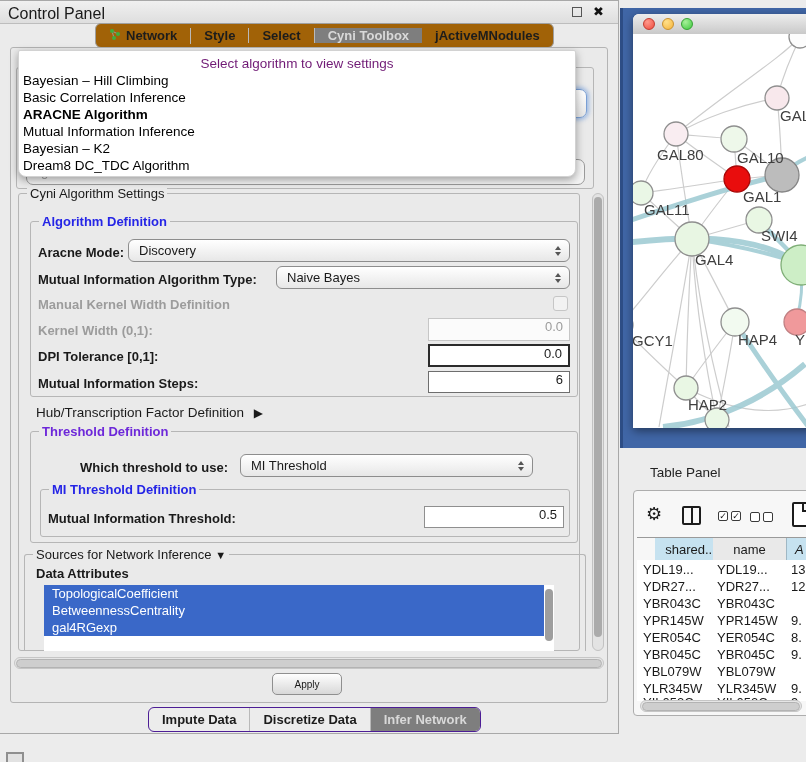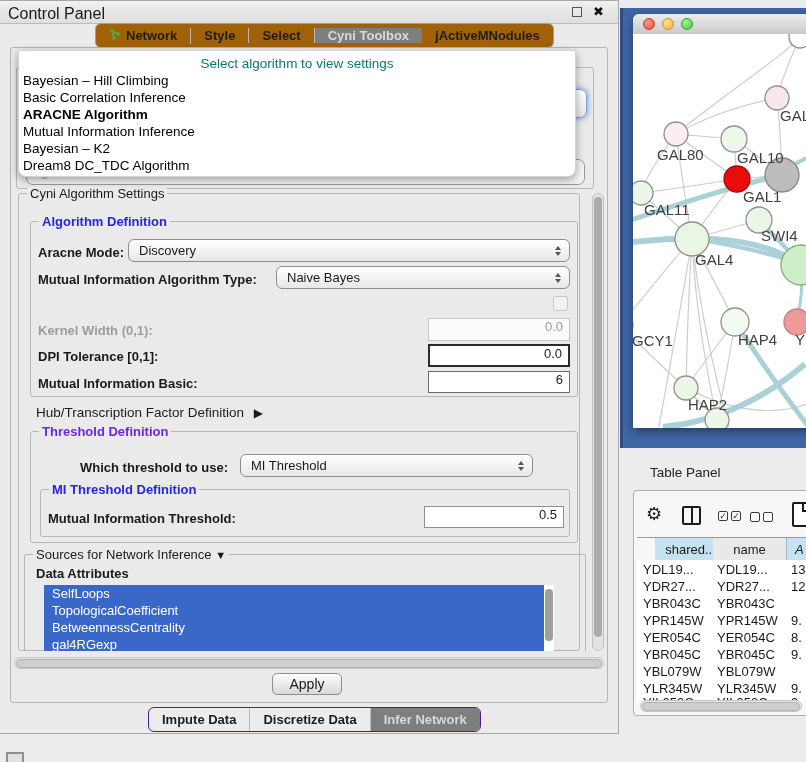--- a/index.html
+++ b/index.html
@@ -25,32 +25,32 @@
   .combo{display:flex;align-items:center;background:linear-gradient(#ffffff,#e7e7e7);border:1px solid #8d8d8d;border-radius:6px;font-size:13px;padding-left:10px;box-sizing:border-box}
   .stepper{position:absolute;right:8px;top:50%;transform:translateY(-50%)}
   .tri-up{width:0;height:0;border-left:3.5px solid transparent;border-right:3.5px solid transparent;border-bottom:4.5px solid #555;margin-bottom:2px}
   .tri-dn{width:0;height:0;border-left:3.5px solid transparent;border-right:3.5px solid transparent;border-top:4.5px solid #555}
   .field{display:flex;justify-content:flex-end;background:#fff;font-size:13px;padding-right:6px;box-sizing:border-box}
   .lbl{font-size:13px;font-weight:bold;white-space:nowrap}
   .dis{color:#9c9c9c}
   
   .dd-overlay{left:18px;top:49px;width:558px;height:127px;background:#ffffff;border:1px solid #d2d2d2;
       border-radius:2px 2px 8px 8px;box-shadow:0 3px 9px rgba(0,0,0,.35);z-index:40;padding-top:4px;box-sizing:border-box}
-  .dd-prompt{text-align:center;font-size:13.5px;color:#0f766e;height:17px;line-height:17px}
+  .dd-prompt{text-align:center;font-size:13.5px;color:#701a75;height:17px;line-height:17px}
   .dd-item{font-size:13.5px;color:#000;height:17px;line-height:17px;padding-left:4px;white-space:nowrap}
   
   .vtrack{background:#e3e3e3;border:1px solid #c2c2c2;border-radius:6px;box-sizing:border-box}
   .vthumb{position:absolute;left:1px;width:8px;background:#ababab;border-radius:5px}
   .htrack{background:#e6e6e6;border:1px solid #c6c6c6;border-radius:7px;box-sizing:border-box}
   .hthumb{position:absolute;top:1px;height:9px;background:#cecece;border:1px solid #b3b3b3;border-radius:6px;box-sizing:border-box}
   
   .attr-list{background:#ffffff;overflow:hidden}
   .attr-item{height:17px;line-height:17px;background:#3a68c8;color:#ffffff;font-size:13px;padding-left:8px}
   
-  .apply-btn{display:flex;align-items:center;justify-content:center;font-size:14px;
+  .apply-btn{display:flex;align-items:center;justify-content:center;font-size:10px;
       background:linear-gradient(#fefefe,#d8d8d8);border:1px solid #8f8f8f;border-radius:5px;box-sizing:border-box}
   .btabbar{height:23px;background:#ececec;border:1px solid #4c1d95;border-radius:6px;display:flex;align-items:stretch;overflow:hidden}
   
   .desktop{left:620px;top:8px;width:186px;height:440px;background:#4066a6;border-left:3px solid #2d4d85;box-sizing:border-box}
   .mac-window{left:633px;top:14px;width:180px;height:414px;background:#ffffff;border-radius:6px 6px 0 0;
       box-shadow:0 3px 10px rgba(0,0,0,.45);overflow:hidden}
   .mac-titlebar{position:absolute;left:0;top:0;width:100%;height:20px;background:linear-gradient(#ededed,#c9c9c9);border-bottom:1px solid #8e8e8e}
   .light{position:absolute;top:4px;width:12px;height:12px;border-radius:50%;box-sizing:border-box}
   
   .tp-area{left:620px;top:448px;width:186px;height:314px;background:#ececec}
@@ -144,33 +144,34 @@
 
   <div class="abs lbl" style="left:38px;top:271px">Mutual Information Algorithm Type:</div>
   <div class="abs combo" style="left:276px;top:265px;width:294px;height:23px">
     <span>Naive Bayes</span>
     <span class="stepper">
         <div class="tri-up"></div>
         <div class="tri-dn"></div>
       </span>
   </div>
 
+  <div class="abs lbl dis" style="left:38px;top:296px">Manual Kernel Width Definition</div>
   <div class="abs" style="left:553px;top:295px;width:15px;height:15px;border:1px solid #c6c6c6;border-radius:3px;background:#f2f2f2;box-sizing:border-box"></div>
 
   <div class="abs lbl dis" style="left:38px;top:322px">Kernel Width (0,1):</div>
   <div class="abs field dis" style="left:428px;top:317px;width:142px;height:23px;border:1px solid #c6c6c6;background:#fbfbfb;color:#9c9c9c">
     <span>0.0</span>
   </div>
 
   <div class="abs lbl" style="left:38px;top:348px">DPI Tolerance [0,1]:</div>
   <div class="abs field" style="left:428px;top:343px;width:142px;height:23px;border:2px solid #2b2b2b">
     <span>0.0</span>
   </div>
 
-  <div class="abs lbl" style="left:38px;top:375px">Mutual Information Basic:</div>
+  <div class="abs lbl" style="left:38px;top:375px">Mutual Information Steps:</div>
   <div class="abs field" style="left:428px;top:370px;width:142px;height:22px;border:1px solid #6e6e6e">
     <span>6</span>
   </div>
 
   <div class="abs" style="left:36px;top:404px;font-size:13.5px">
     <span>Hub/Transcription Factor Definition</span>
     <span style="font-size:12px;margin-left:6px">▶</span>
   </div>
 
   <div class="abs groupbox" style="left:30px;top:430px;width:548px;height:112px">
@@ -196,21 +197,20 @@
 
   <div class="abs groupbox" style="left:24px;top:553px;width:562px;height:97px;border-bottom:none;border-radius:3px 3px 0 0">
     <span class="gtitle">
       <span>Sources for Network Inference</span>
       <span style="font-size:11px">▼</span>
     </span>
   </div>
   <div class="abs lbl" style="left:36px;top:565px">Data Attributes</div>
 
   <div class="abs attr-list" style="left:44px;top:584px;width:500px;height:66px">
-    <div class="attr-item">SelfLoops</div>
     <div class="attr-item">TopologicalCoefficient</div>
     <div class="attr-item">BetweennessCentrality</div>
     <div class="attr-item">gal4RGexp</div>
   </div>
   <div class="abs" style="left:544px;top:584px;width:10px;height:66px;background:#fff">
     <div style="position:absolute;left:1px;top:4px;width:8px;height:52px;background:#9e9e9e;border-radius:4px"></div>
   </div>
 
   <div class="abs htrack" style="left:14px;top:656px;width:590px;height:12px">
     <div class="hthumb" style="left:1px;width:586px"></div>

